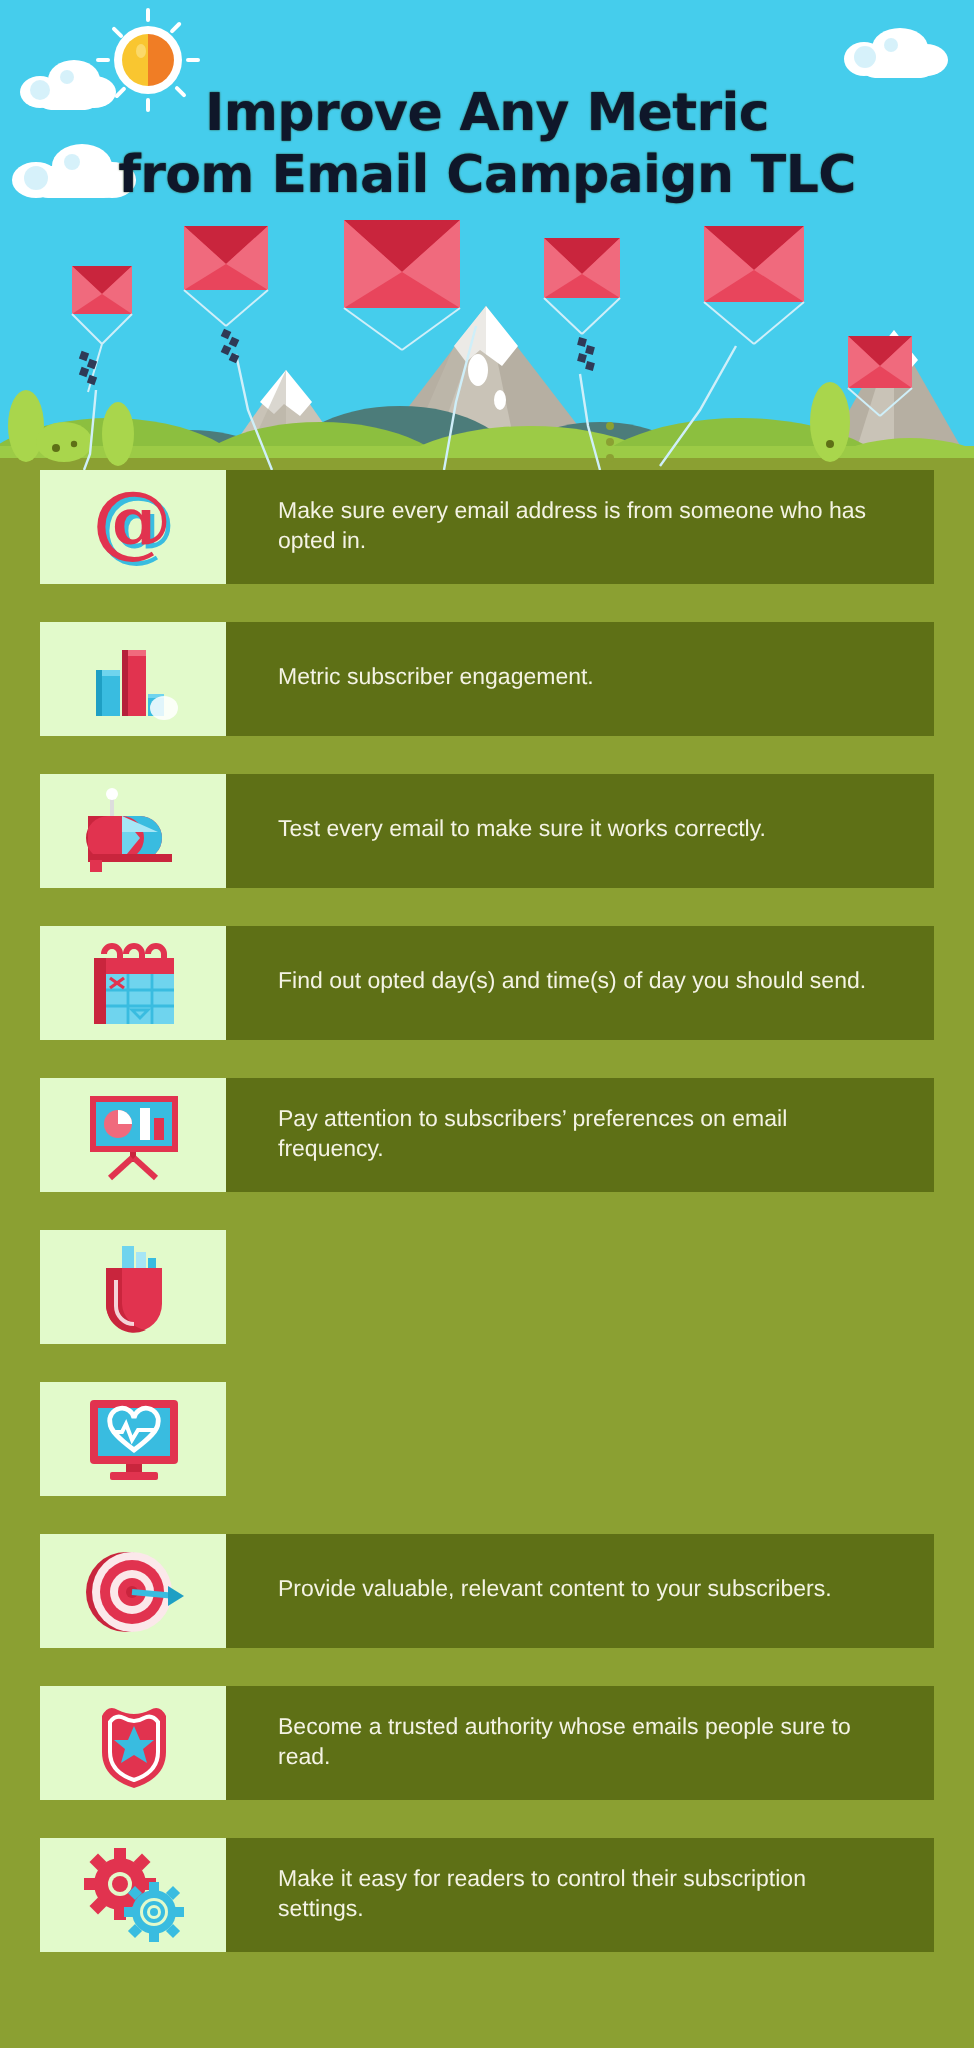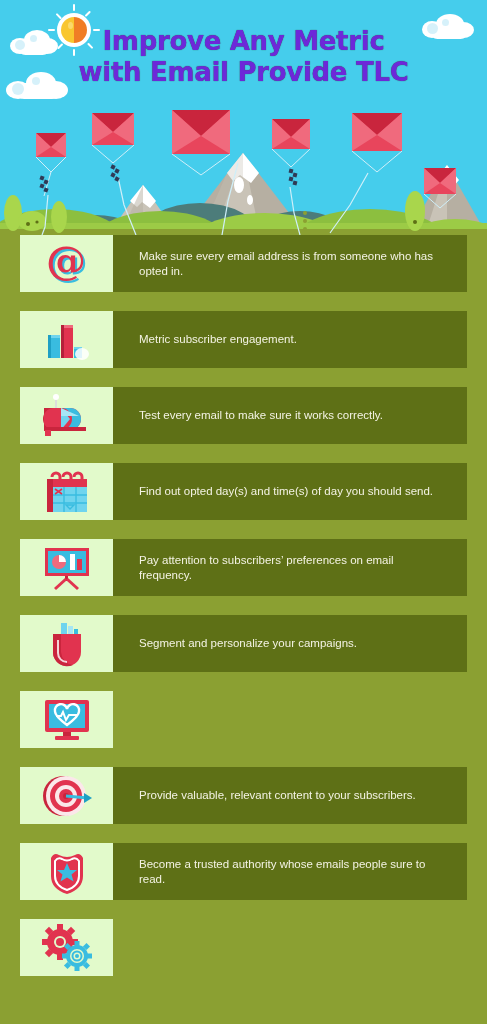--- a/index.html
+++ b/index.html
@@ -20,22 +20,22 @@
   .sun-dot{position:absolute;left:11px;top:9px;width:5px;height:7px;border-radius:50%;background:#FBD96A;}
   .ray{position:absolute;background:#FFFFFF;border-radius:1px;}
 
   .cloud{position:absolute;}
   .cloud .puff{position:absolute;background:#FFFFFF;border-radius:50%;}
   .cloud .hole{position:absolute;background:#CFEFF9;border-radius:50%;opacity:.85;}
 
   .mountains{position:absolute;left:0;bottom:0;width:487px;height:130px;}
 
   .title{
-    position:absolute;left:0;top:26px;width:487px;text-align:center;
-    color:#6d28d9;font-size:26px;line-height:31px;font-weight:bold;
+    position:absolute;left:0;top:42px;width:487px;text-align:center;
+    color:#0f172a;font-size:26px;line-height:31px;font-weight:bold;
     letter-spacing:-0.3px;font-family:"DejaVu Sans", sans-serif;
     text-shadow:0 0 1px #2F5029;
     z-index:6;
   }
   .title .l2{display:block;}
 
   
   .list{position:absolute;left:0;top:235px;width:487px;}
   .row{position:relative;height:57px;margin-bottom:19px;}
   .iconbox{
@@ -223,21 +223,21 @@
         <polygon points="424,168 456,168 440,183" fill="#C9253D"></polygon>
         <polygon points="424,168 440,183 424,194" fill="#F06A7D"></polygon>
         <polygon points="456,168 440,183 456,194" fill="#F06A7D"></polygon>
         <line x1="424" y1="194" x2="440" y2="208" stroke="#CFEFF9" stroke-width="1"></line>
         <line x1="456" y1="194" x2="440" y2="208" stroke="#CFEFF9" stroke-width="1"></line>
       </g>
     </svg>
 
     <div class="title">
       <span>Improve Any Metric</span>
-      <span class="l2">with Email Provide TLC</span>
+      <span class="l2">from Email Campaign TLC</span>
     </div>
   </div>
 
   <div class="list">
 
     <div class="row">
       <div class="iconbox">
         <svg class="ic" width="46" height="46" viewBox="0 0 46 46">
           <text x="24" y="35" font-family="DejaVu Serif, serif" font-size="40" font-weight="bold" fill="#39BCE0" text-anchor="middle">@</text>
           <text x="22" y="33" font-family="DejaVu Serif, serif" font-size="40" font-weight="bold" fill="#E1334F" text-anchor="middle">@</text>
@@ -336,23 +336,20 @@
     <div class="row">
       <div class="iconbox">
         <svg class="ic" width="40" height="48" viewBox="0 0 40 48">
           <rect x="14" y="3" width="6" height="14" fill="#6FD4EE"></rect>
           <rect x="21" y="6" width="5" height="11" fill="#A6E6F5"></rect>
           <rect x="27" y="9" width="4" height="8" fill="#39BCE0"></rect>
           <path d="M6,14 h28 v18 a14,14 0 0 1 -28,0 z" fill="#E1334F"></path>
           <path d="M6,14 h8 v18 a14,14 0 0 0 12,13 a14,14 0 0 1 -20,-13 z" fill="#C9253D"></path>
           <path d="M11,20 v13 a9,9 0 0 0 9,9" stroke="#FFFFFF" stroke-width="2" fill="none" opacity="0.8"></path>
         </svg>
-      </div>
-      <div class="bar">
-        <div class="txt">Segment and personalize your campaigns.</div>
       </div>
     </div>
 
     <div class="row">
       <div class="iconbox">
         <svg class="ic" width="52" height="46" viewBox="0 0 52 46">
           <rect x="4" y="3" width="44" height="32" rx="2" fill="#E1334F"></rect>
           <rect x="8" y="7" width="36" height="24" fill="#39BCE0"></rect>
           <path d="M26,28 C18,22 14,18 14,14.5 A5.5,5.5 0 0 1 26,12 A5.5,5.5 0 0 1 38,14.5 C38,18 34,22 26,28 z" fill="none" stroke="#FFFFFF" stroke-width="2.4"></path>
           <path d="M15,19 h5 l2,-4 l3,8 l3,-5 h8" fill="none" stroke="#FFFFFF" stroke-width="2"></path>
@@ -419,16 +416,19 @@
             <rect x="44" y="20" width="5" height="5" transform="rotate(45 46.5 22.5)"></rect>
             <rect x="25" y="39" width="5" height="5" transform="rotate(45 27.5 41.5)"></rect>
             <rect x="44" y="39" width="5" height="5" transform="rotate(45 46.5 41.5)"></rect>
           </g>
           <circle cx="37" cy="32" r="7" fill="#E2FACB"></circle>
           <circle cx="37" cy="32" r="5.5" fill="#39BCE0"></circle>
           <circle cx="37" cy="32" r="3.5" fill="#E2FACB"></circle>
           <circle cx="37" cy="32" r="2" fill="#39BCE0"></circle>
         </svg>
       </div>
+      <div class="bar">
+        <div class="txt">Make it easy for readers to control their subscription settings.</div>
+      </div>
     </div>
 
   </div>
 </div>
 
 </body></html>

